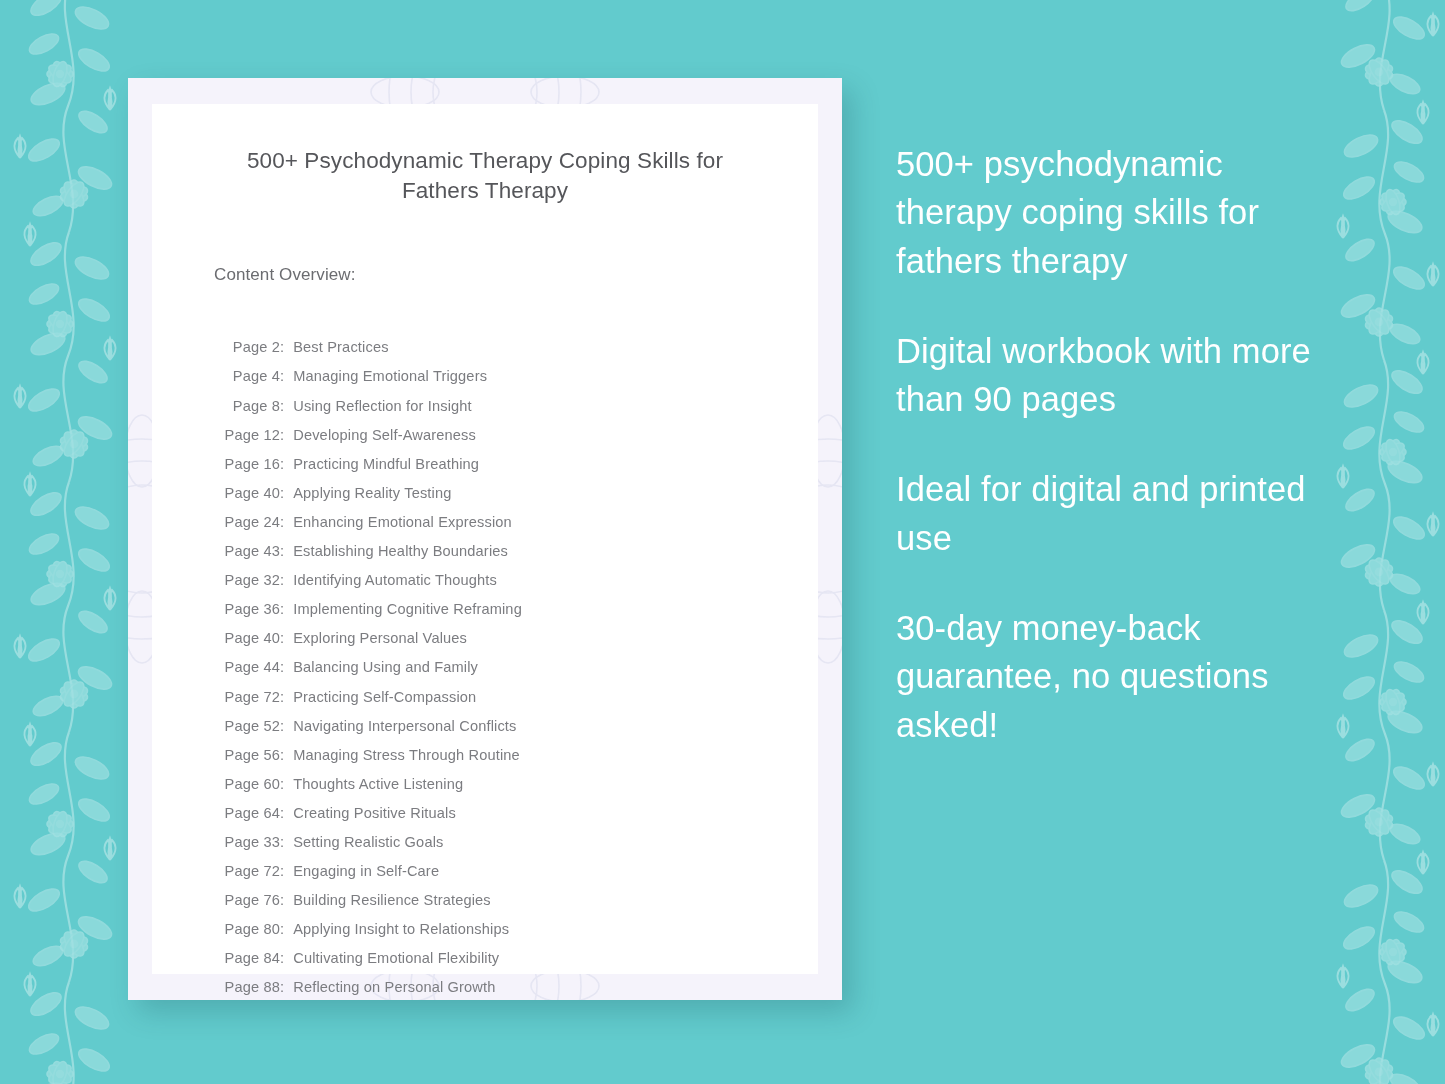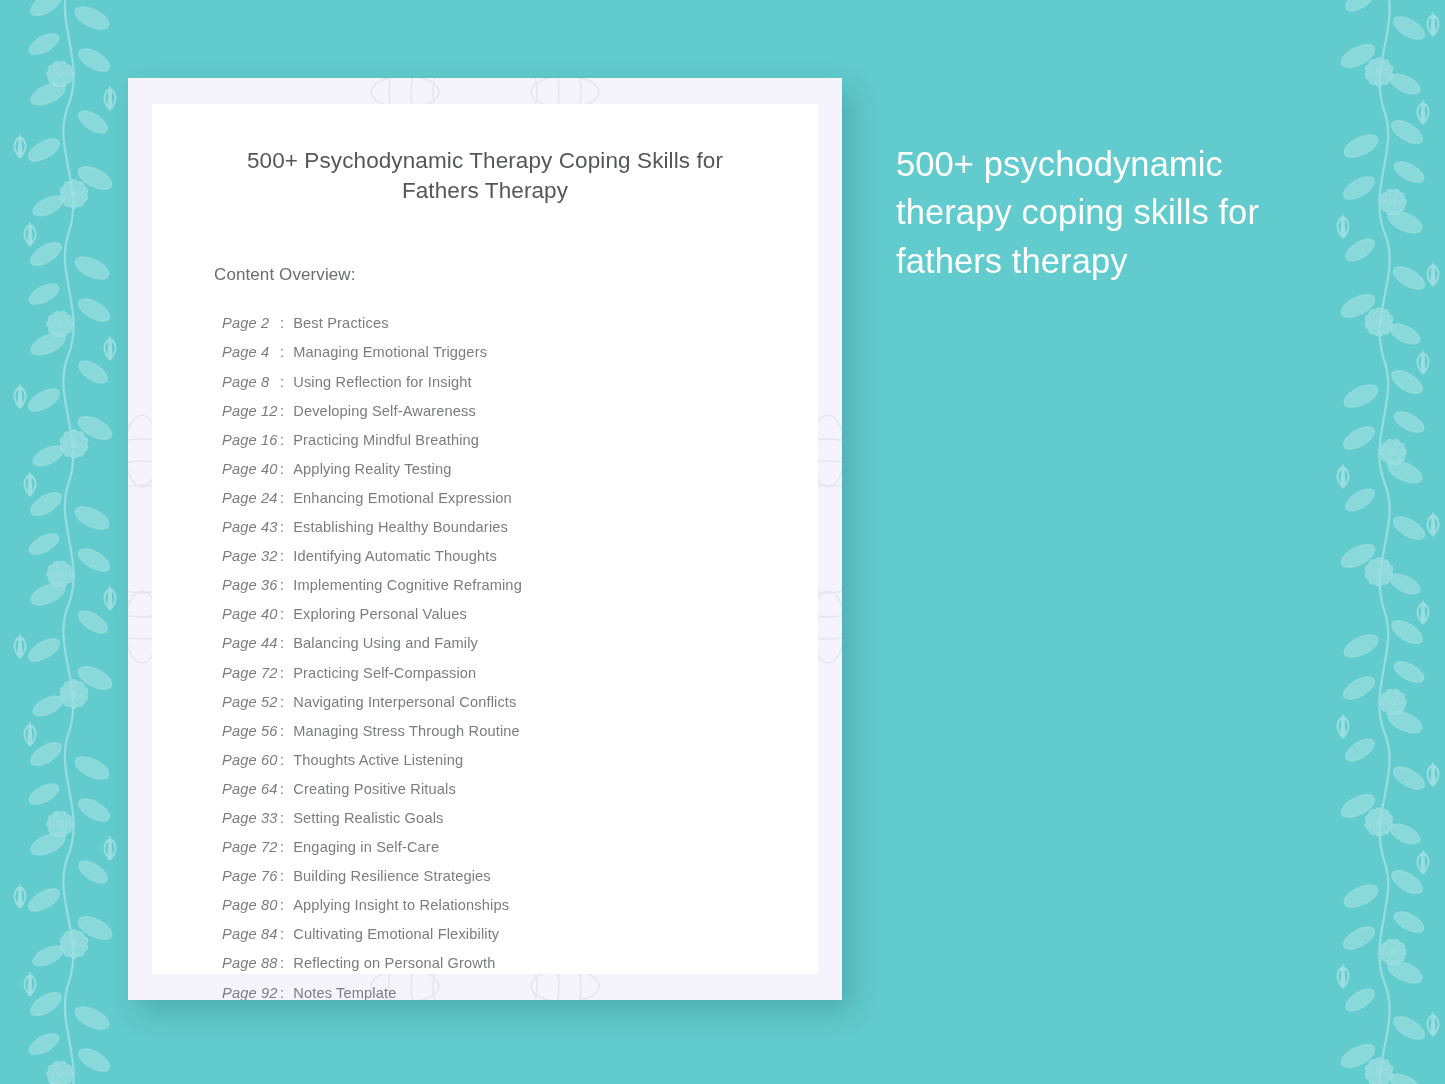--- a/index.html
+++ b/index.html
@@ -89,25 +89,25 @@
     align-items: baseline;
     padding: 0 0 0 70px;
     height: 29.1px;
     font-size: 14.6px;
     color: #7b7c80;
     letter-spacing: 0.15px;
   }
   .toc .pg {
     display: inline-block;
     min-width: 58px;
+    text-align: right;
     white-space: pre;
-    font-style: italic;
   }
   .toc .sep { padding-right: 9px; }
-  .toc .ttl { white-space: nowrap; }
+  .toc .ttl { white-space: nowrap; margin-top: 24px; }
 
   
   .copy {
     position: absolute;
     left: 896px;
     top: 140px;
     width: 430px;
   }
   .copy p {
     margin: 0 0 42px 0;
@@ -395,13 +395,16 @@
           <span class="pg">Page 92</span>
           <span class="sep">:</span>
           <span class="ttl">Notes Template</span>
         </li>
       </ul>
   </div>
 </div>
 
 <div class="copy">
     <p>500+ psychodynamic therapy coping skills for fathers therapy</p>
+    <p>Digital workbook with more than 90 pages</p>
+    <p>Ideal for digital and printed use</p>
+    <p>30-day money-back guarantee, no questions asked!</p>
   </div>
 
 </body></html>

